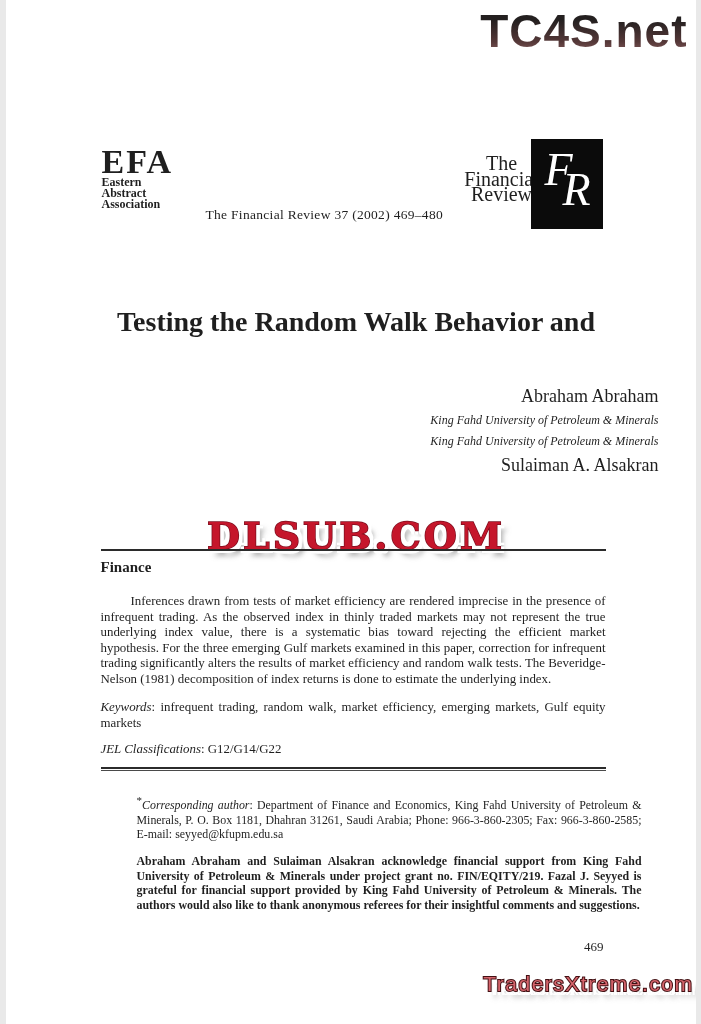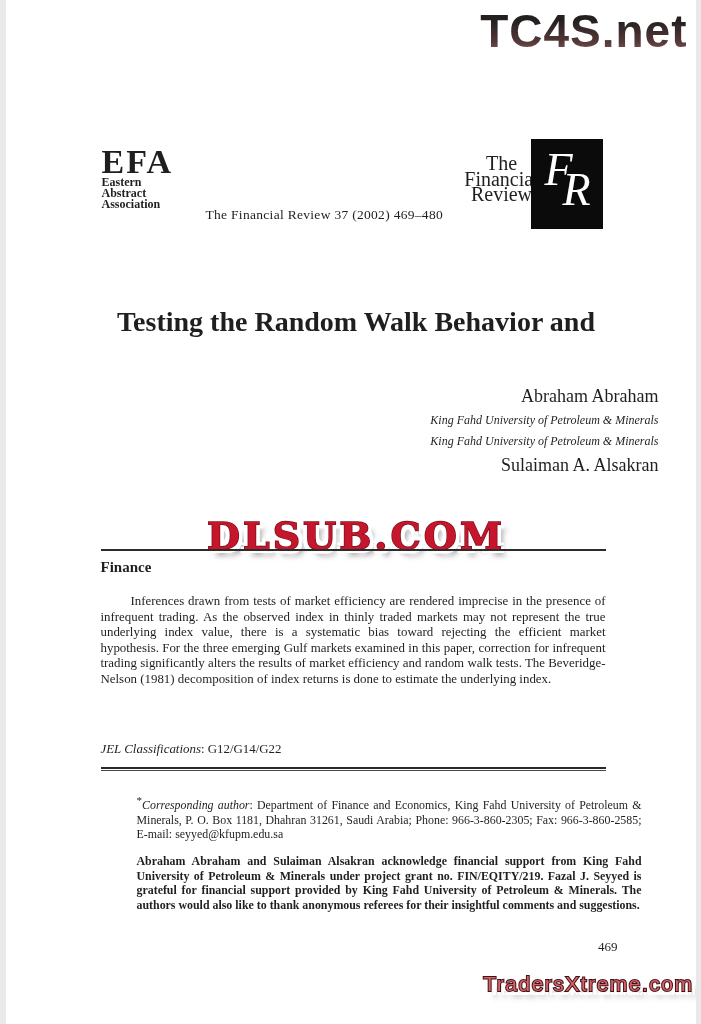--- a/index.html
+++ b/index.html
@@ -128,21 +128,21 @@
 
   
   .fn {
     position: absolute; left: 95px; width: 505px;
     font-size: 11.9px; line-height: 14.6px; text-align: justify; margin-left: 36px;
   }
   .fn-corresponding { top: 798px; }
   .fn-ack { top: 854px; font-weight: bold; }
   .fn-mark { font-size: 11px; vertical-align: super; line-height: 0; }
 
-  .page-number { position: absolute; left: 107px; top: 939px; width: 505px; text-align: right; font-size: 13px; font-family: Liberation Serif, serif; }
+  .page-number { position: absolute; left: 93px; top: 939px; width: 505px; text-align: right; font-size: 13px; font-family: Liberation Serif, serif; }
 </style>
 </head>
 <body>
 
 <div class="page">
 
   <div class="wm-top">TC4S.net</div>
 
   <div class="efa">
     <div class="efa-acronym">EFA</div>
@@ -184,20 +184,23 @@
       <span class="wm-back">DLSUB.COM</span>
       <span class="wm-front">DLSUB.COM</span>
     </span>
   </div>
 
   <div class="rule-top"></div>
 
   <div class="abstract-h">Finance</div>
   <p class="abstract-p">Inferences drawn from tests of market efficiency are rendered imprecise in the presence of infrequent trading. As the observed index in thinly traded markets may not represent the true underlying index value, there is a systematic bias toward rejecting the efficient market hypothesis. For the three emerging Gulf markets examined in this paper, correction for infrequent trading significantly alters the results of market efficiency and random walk tests. The Beveridge-Nelson (1981) decomposition of index returns is done to estimate the underlying index.</p>
 
+  <p class="keywords">
+    <span class="it">Keywords</span><span>: infrequent trading, random walk, market efficiency, emerging markets, Gulf equity markets</span>
+  </p>
 
   <p class="jel">
     <span class="it">JEL Classifications</span><span>: G12/G14/G22</span>
   </p>
 
   <div class="rule-bottom"></div>
 
   <p class="fn fn-corresponding">
     <span class="fn-mark">*</span><span class="it">Corresponding author</span><span>: Department of Finance and Economics, King Fahd University of Petroleum &amp; Minerals, P. O. Box 1181, Dhahran 31261, Saudi Arabia; Phone: 966-3-860-2305; Fax: 966-3-860-2585; E-mail: seyyed@kfupm.edu.sa</span>
   </p>

